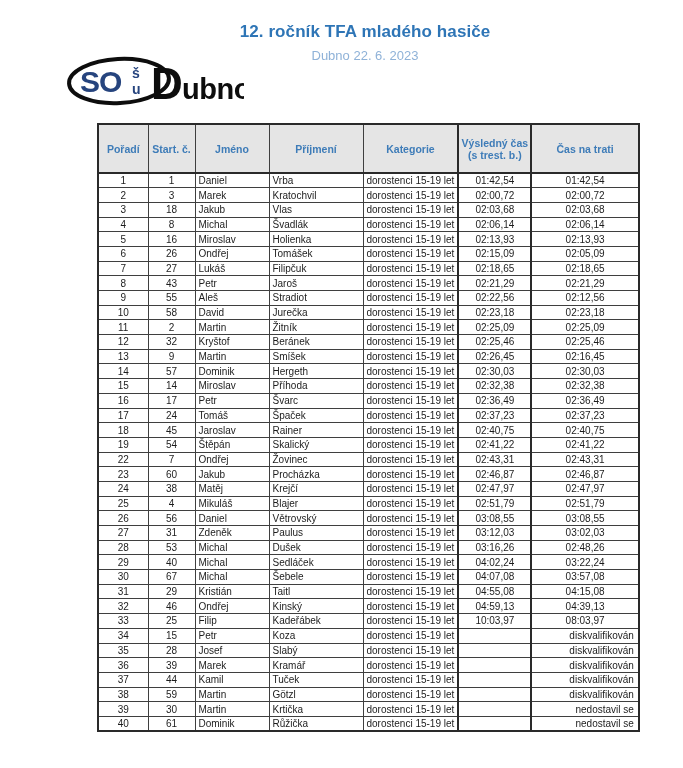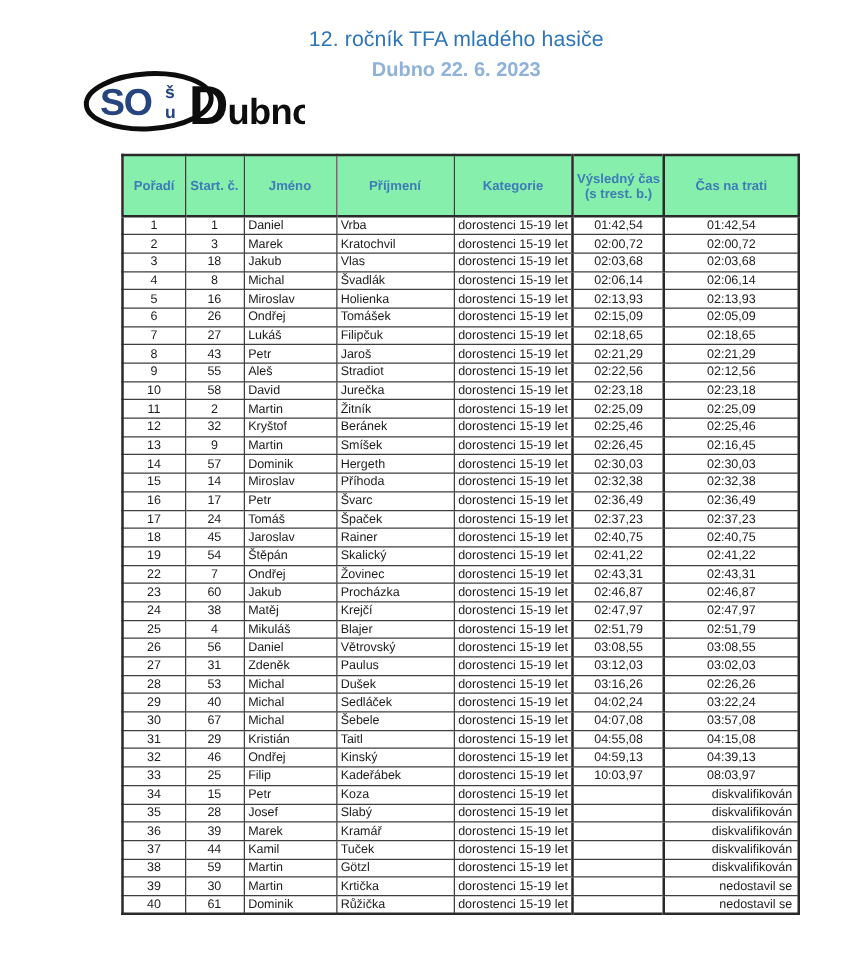--- a/index.html
+++ b/index.html
@@ -9,45 +9,45 @@
     font-family:"Liberation Sans", sans-serif;
     overflow:hidden;
   }
 
   
   .title-block {
     position:absolute; left:97px; top:22px; width:536px;
     text-align:center;
   }
   .doc-title {
-    margin:0; font-size:17px; font-weight:normal; color:#2E75B6; letter-spacing:0.1px;
+    margin:0; font-size:17px; font-weight:bold; color:#2E75B6; letter-spacing:0.1px;
   }
   .doc-subtitle {
     margin:8px 0 0 0; font-size:15px; font-weight:bold; color:#2E75B6;
   }
   .doc-date {
-    margin:6px 0 0 0; font-size:16px; font-weight:bold; color:#8FB2D8;
+    margin:6px 0 0 0; font-size:13px; font-weight:normal; color:#8FB2D8;
   }
 
   
   .logo { position:absolute; left:64px; top:55px; width:180px; height:54px; }
   .logo svg { display:block; }
 
   
   table.results {
     position:absolute; left:97px; top:123px;
     border-collapse:collapse; table-layout:fixed;
     border:2px solid #2a2a2a;
   }
   table.results th, table.results td {
     border:1px solid #3f3f3f;
     overflow:hidden; white-space:nowrap;
   }
   table.results thead th {
-    height:47px; background:#86efac;
+    height:47px; background:#e5e5e5;
     color:#3E7CB8; font-size:10.5px; font-weight:bold;
     border-bottom:2px solid #2a2a2a;
     padding:0 2px; text-align:center;
   }
   table.results thead th .h2line { display:block;text-align:center; }
   tbody tr { height:14.7px; }
   table.results td {
     font-size:10px; color:#1c1c1c; padding:0 3px; line-height:13px;
   }
   td.c0 { color:#84A9D3; text-align:center; font-weight:normal; }
@@ -330,21 +330,21 @@
         <td class="c5 bthick">03:12,03</td>
         <td class="c6 bthick">03:02,03</td>
       </tr>
       <tr>
         <td class="c0">28</td>
         <td class="c1">53</td>
         <td class="c2">Michal</td>
         <td class="c3">Dušek</td>
         <td class="c4">dorostenci 15-19 let</td>
         <td class="c5 bthick">03:16,26</td>
-        <td class="c6 bthick">02:26,26</td>
+        <td class="c6 bthick">02:48,26</td>
       </tr>
       <tr>
         <td class="c0">29</td>
         <td class="c1">40</td>
         <td class="c2">Michal</td>
         <td class="c3">Sedláček</td>
         <td class="c4">dorostenci 15-19 let</td>
         <td class="c5 bthick">04:02,24</td>
         <td class="c6 bthick">03:22,24</td>
       </tr>

